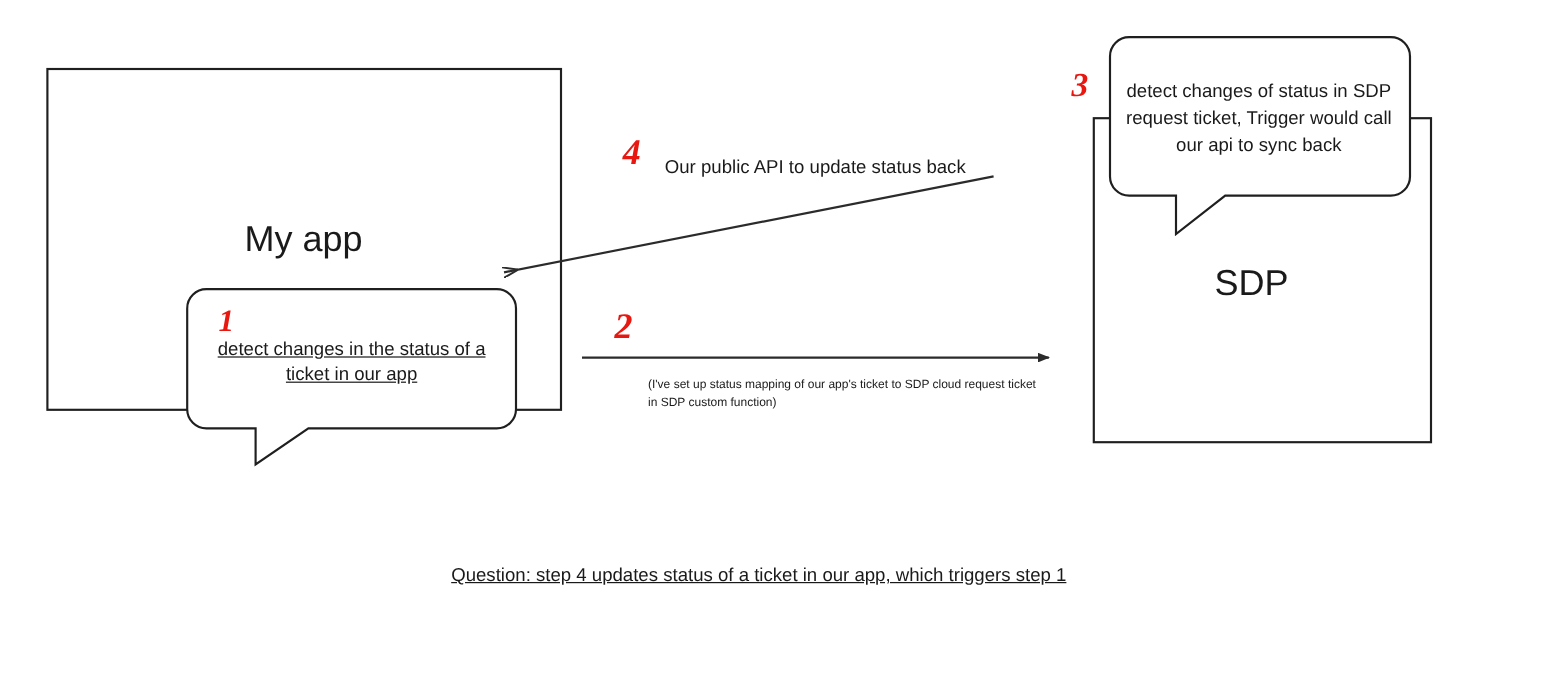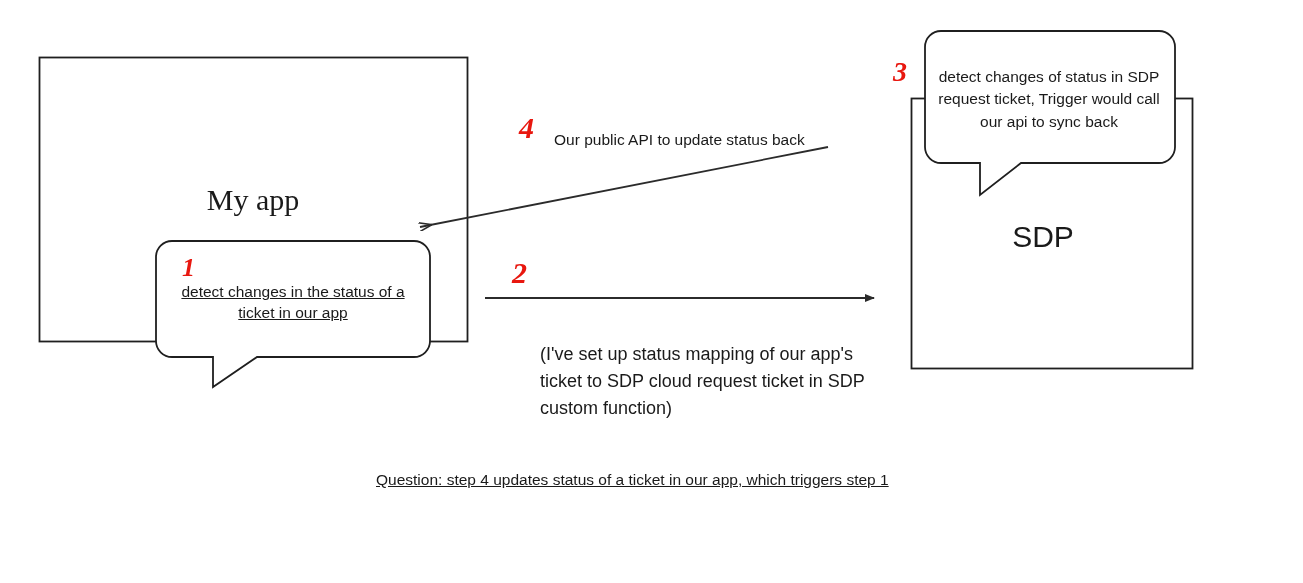--- a/index.html
+++ b/index.html
@@ -51,24 +51,23 @@
   .flow-label-small {
     font-size: 15.5px;
     line-height: 1.0;
     margin-top: 13px;
   }
   .flow-label-big {
     font-size: 26px;
     line-height: 1.0;
   }
   .paren-note {
-    font-size: 18px;
+    font-size: 10px;
     line-height: 1.5;
     white-space: normal;
-    margin-top: 28px;
   }
   .question-line {
     font-size: 15.5px;
     line-height: 1.0;
     text-decoration: underline;
   }
   .step-num {
     position: absolute;
     font-family: "Liberation Serif", serif;
     font-weight: bold;
@@ -103,21 +102,21 @@
 
     <path d="M 172 241 L 414 241 A 16 16 0 0 1 430 257 L 430 341 A 16 16 0 0 1 414 357 L 257 357 L 213 387 L 213 357 L 172 357 A 16 16 0 0 1 156 341 L 156 257 A 16 16 0 0 1 172 241 Z" fill="#ffffff" stroke="#1f1f1f" stroke-width="1.8" stroke-linejoin="miter"></path>
 
     <path d="M 941 31 L 1159 31 A 16 16 0 0 1 1175 47 L 1175 147 A 16 16 0 0 1 1159 163 L 1021 163 L 980 195 L 980 163 L 941 163 A 16 16 0 0 1 925 147 L 925 47 A 16 16 0 0 1 941 31 Z" fill="#ffffff" stroke="#1f1f1f" stroke-width="1.8" stroke-linejoin="miter"></path>
 
     <line x1="485" y1="298" x2="874" y2="298" stroke="#2b2b2b" stroke-width="1.8" marker-end="url(#arrowhead-right)"></line>
 
     <line x1="828" y1="147" x2="420" y2="227" stroke="#2b2b2b" stroke-width="1.8" marker-end="url(#arrowhead-left)"></line>
   </svg>
 
-  <div class="txt box-title" style="left:39px; top:185px; width:428px;font-family:Liberation Serif, serif;">My app</div>
+  <div class="txt box-title" style="left:39px; top:185px; width:428px;">My app</div>
 
   <div class="txt box-title" style="left:911px; top:222px; width:264px;">SDP</div>
 
   <div class="txt bubble-text" style="left:164px; top:282px; width:258px;">detect changes in the status of a ticket in our app</div>
 
   <div class="step-num step-1" style="left:182px; top:255px;">1</div>
 
   <div class="txt bubble-text-2" style="left:904px; top:66px; width:236px;margin-left:27px;">detect changes of status in SDP request ticket, Trigger would call our api to sync back</div>
 
   <div class="step-num step-3" style="left:893px; top:58px;">3</div>

